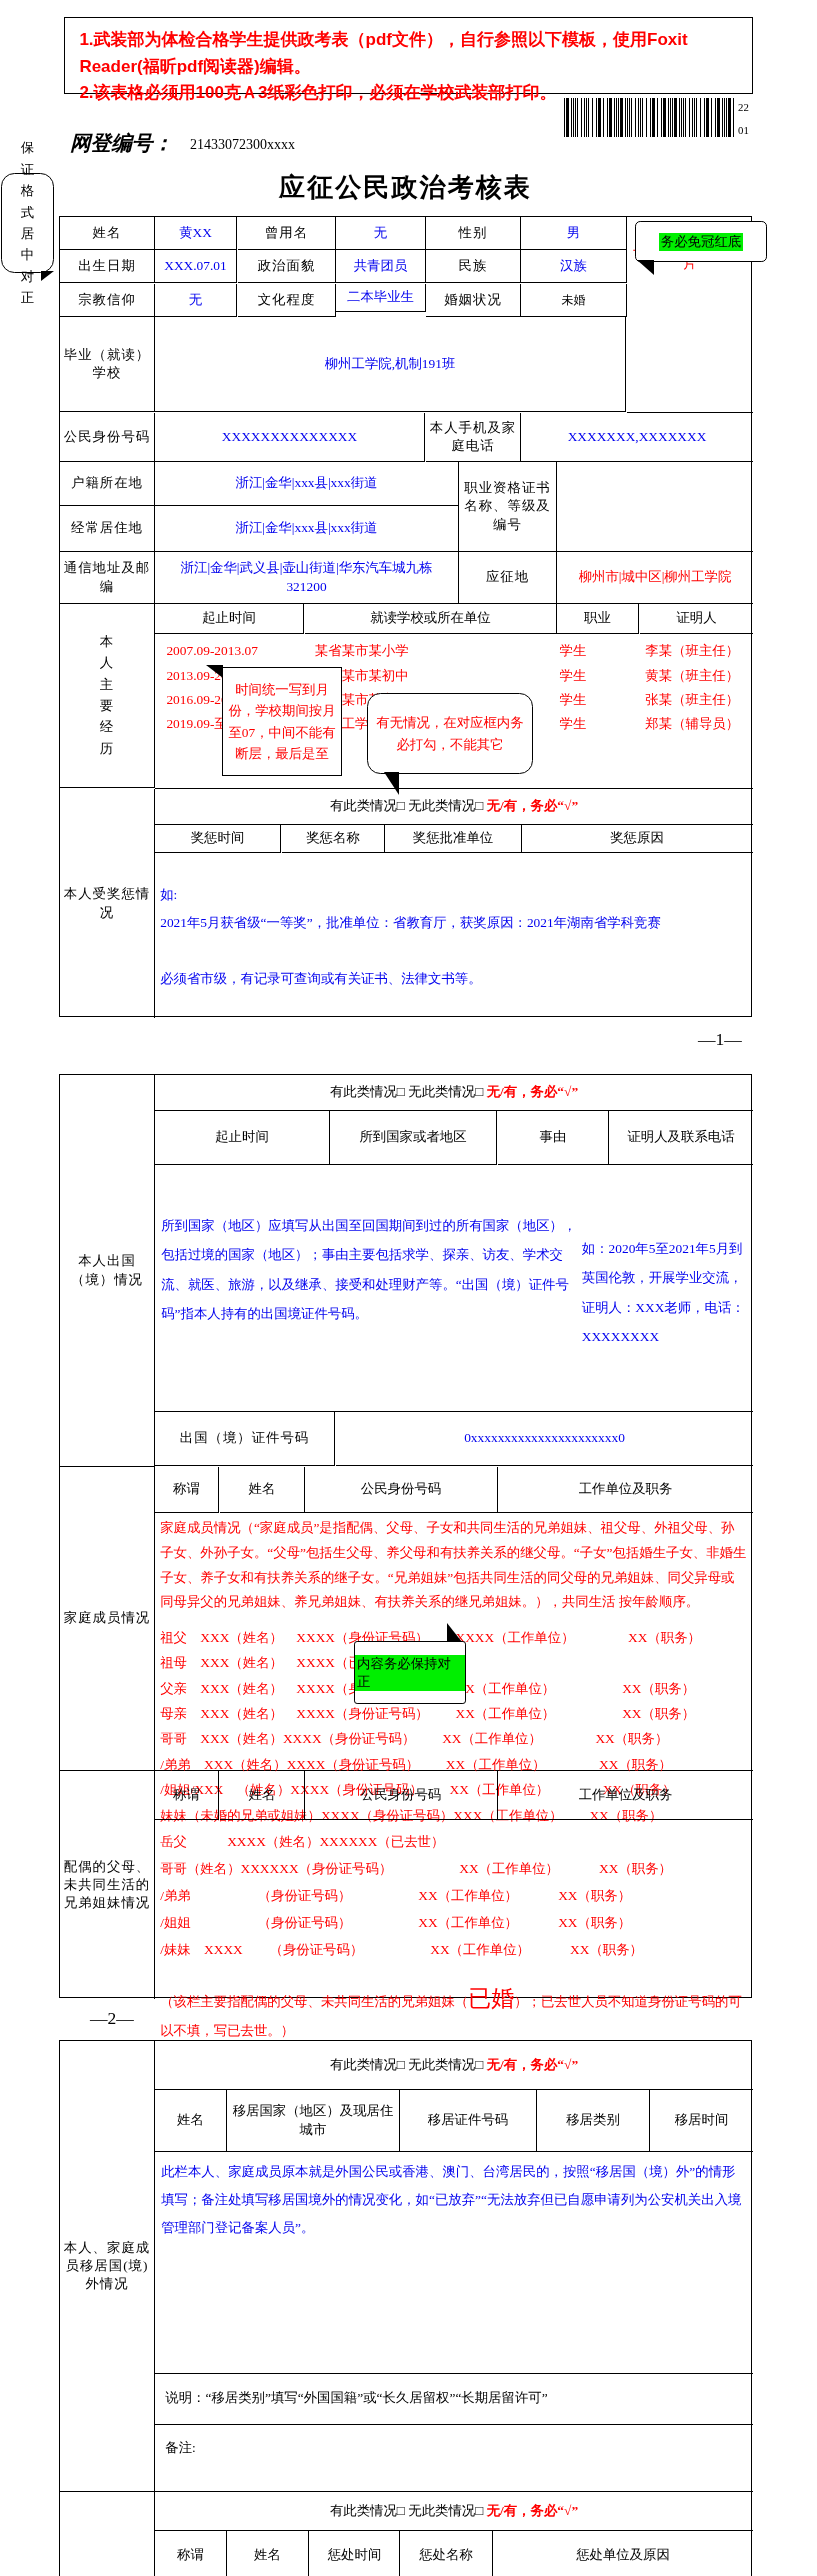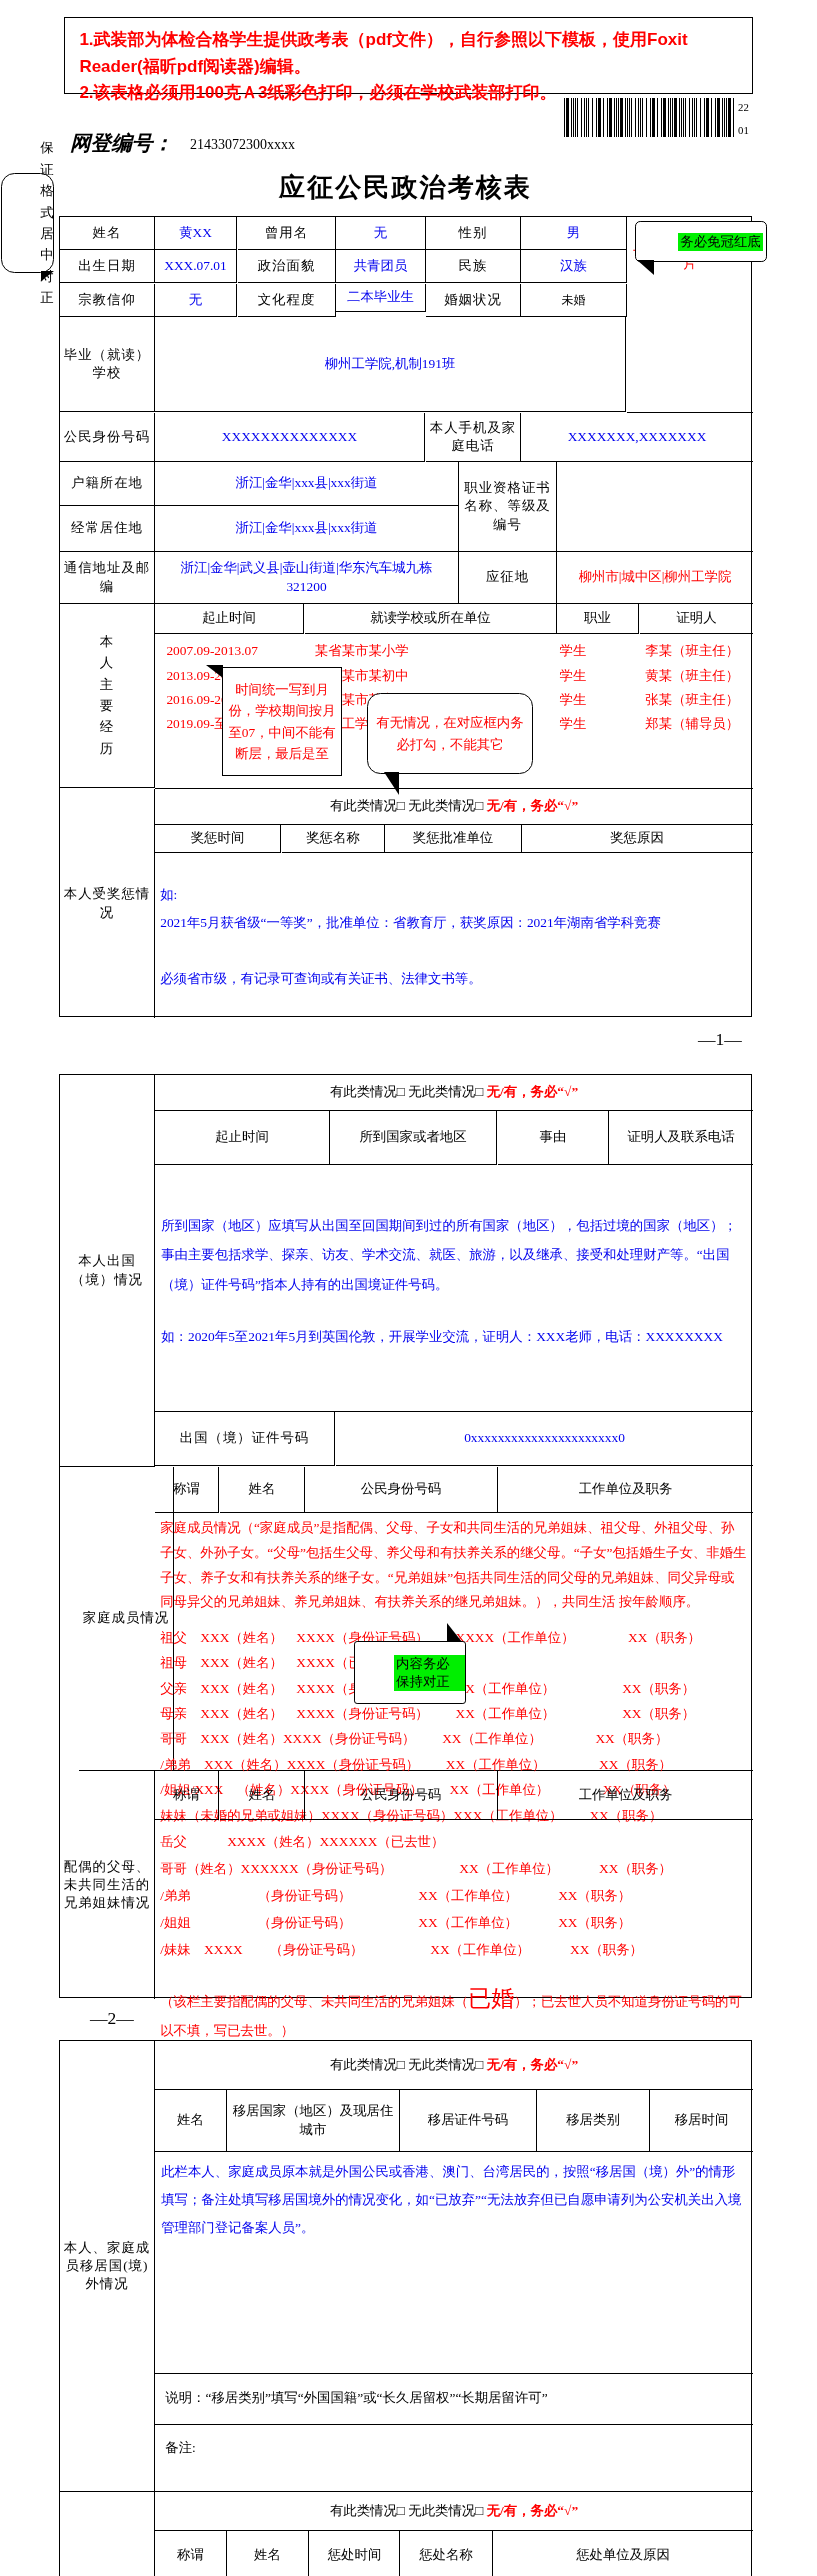--- a/index.html
+++ b/index.html
@@ -28,21 +28,21 @@
   .leftalign{justify-content:flex-start;text-align:left;}
   .topalign{align-items:flex-start;}
   .vert{width:1.2em;line-height:1.6;margin:0 auto;word-break:break-all;white-space:normal;}
   .pre{white-space:pre-line;}
   
   .exp-line{display:flex;width:100%;color:#f00;margin:3.1px 0;}
   .exp-line span{display:block;text-align:left;padding-left:9.3px;}
   .ew1{width:149px;} .ew2{width:252px;} .ew3{width:82px;} .ew4{width:113px;}
   
   .bub{position:absolute;box-sizing:border-box;background:#fff;border:1.5px solid #000;z-index:5;
-       display:flex;align-items:center;justify-content:center;text-align:center;padding-left:39px;}
+       display:flex;align-items:center;justify-content:center;text-align:center;}
   .round{border-radius:13.4px;}
   .tail{position:absolute;width:0;height:0;z-index:6;}
   .marker{position:absolute;font-size:17.5px;}
   .green-hl{background:#00ef00;padding:0 2.1px;}
 </style>
 </head>
 <body>
 
 <div class="sheet">
 
@@ -191,28 +191,28 @@
       <span>有此类情况</span>
       <span>□</span>&nbsp;
       <span>无此类情况</span>
       <span>□</span>&nbsp;
       <span class="big-red">无/有，务必“√”</span>
     </div>
     <div class="cell" style="left:95px;top:36px;width:175px;height:54px;">起止时间</div>
     <div class="cell" style="left:270px;top:36px;width:167px;height:54px;">所到国家或者地区</div>
     <div class="cell" style="left:438px;top:36px;width:111px;height:54px;">事由</div>
     <div class="cell noR" style="left:549px;top:36px;width:144px;height:54px;">证明人及联系电话</div>
-    <div class="cell noR leftalign topalign" style="left:95px;top:90px;width:598px;height:247px;flex-direction:column;align-items:flex-start;justify-content:flex-start;padding:46px 6.2px 5.2px 6.2px;">
+    <div class="cell noR leftalign topalign" style="left:95px;top:90px;width:598px;height:247px;align-items:flex-start;justify-content:flex-start;padding:46px 6.2px 5.2px 6.2px;">
       <div class="blue" style="line-height:2.2;text-align:left;">所到国家（地区）应填写从出国至回国期间到过的所有国家（地区），包括过境的国家（地区）；事由主要包括求学、探亲、访友、学术交流、就医、旅游，以及继承、接受和处理财产等。“出国（境）证件号码”指本人持有的出国境证件号码。</div>
       <div class="blue" style="line-height:2.2;text-align:left;margin-top:23px;">如：2020年5至2021年5月到英国伦敦，开展学业交流，证明人：XXX老师，电话：XXXXXXXX</div>
     </div>
     <div class="cell lab" style="left:95px;top:337px;width:180px;height:54px;">出国（境）证件号码</div>
     <div class="cell blue noR" style="left:276px;top:337px;width:417px;height:54px;">0xxxxxxxxxxxxxxxxxxxxxx0</div>
 
-    <div class="cell lab" style="left:0;top:392px;width:95px;height:304px;margin-left:19px;">家庭成员情况</div>
+    <div class="cell lab" style="left:0;top:392px;width:95px;height:304px;">家庭成员情况</div>
     <div class="cell" style="left:95px;top:392px;width:64px;height:46px;">称谓</div>
     <div class="cell" style="left:160px;top:392px;width:85px;height:46px;">姓名</div>
     <div class="cell" style="left:245px;top:392px;width:193px;height:46px;">公民身份号码</div>
     <div class="cell noR" style="left:438px;top:392px;width:255px;height:46px;">工作单位及职务</div>
     <div class="cell noR leftalign topalign" style="left:95px;top:438px;width:598px;height:258px;flex-direction:column;align-items:flex-start;justify-content:flex-start;padding:3.1px 5.2px;">
       <div class="red" style="text-align:left;line-height:1.85;">家庭成员情况（“家庭成员”是指配偶、父母、子女和共同生活的兄弟姐妹、祖父母、外祖父母、孙子女、外孙子女。“父母”包括生父母、养父母和有扶养关系的继父母。“子女”包括婚生子女、非婚生子女、养子女和有扶养关系的继子女。“兄弟姐妹”包括共同生活的同父母的兄弟姐妹、同父异母或同母异父的兄弟姐妹、养兄弟姐妹、有扶养关系的继兄弟姐妹。），共同生活 按年龄顺序。</div>
       <div class="red" style="text-align:left;line-height:1.9;margin-top:9.3px;">祖父　XXX（姓名）　XXXX（身份证号码）　　XXXX（工作单位）　　　　XX（职务）</div>
       <div class="red" style="text-align:left;line-height:1.9;">祖母　XXX（姓名）　XXXX（已去世）</div>
       <div class="red" style="text-align:left;line-height:1.9;">父亲　XXX（姓名）　XXXX（身份证号码）　　XX（工作单位）　　　　　XX（职务）</div>
       <div class="red" style="text-align:left;line-height:1.9;">母亲　XXX（姓名）　XXXX（身份证号码）　　XX（工作单位）　　　　　XX（职务）</div>

